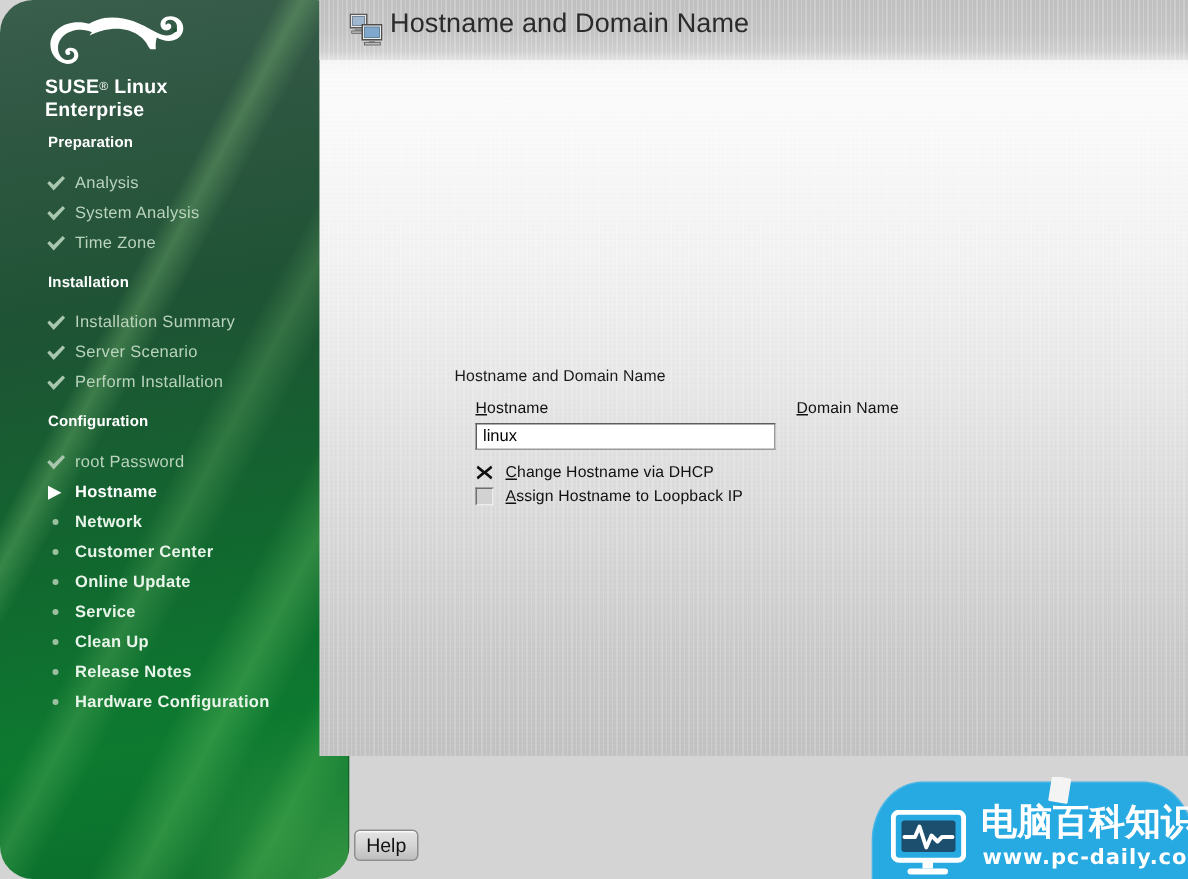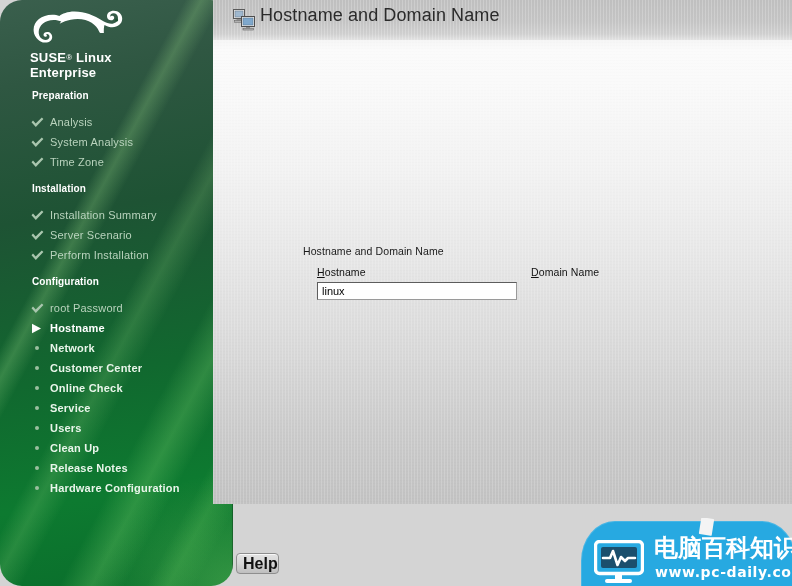--- a/index.html
+++ b/index.html
@@ -162,21 +162,21 @@
   .chk-label { font-size: 10.5px; color: #111; letter-spacing: 0.1px; white-space: nowrap; }
 
   
   #help-btn {
     position: absolute; left: 23px; top: 553px;
     width: 43px; height: 21px;
     background: linear-gradient(to bottom, #e3e3e3 0%, #d6d6d6 48%, #bebebe 100%);
     border: 1px solid #8e8e8e;
     border-radius: 4px;
     font-family: "Liberation Sans", sans-serif;
-    font-size: 16px; font-weight: bold; color: #111;
+    font-size: 13px; font-weight: normal; color: #111;
     cursor: pointer;
     box-shadow: inset 0 1px 0 rgba(255,255,255,0.75);
   }
 
   
   #watermark {
     position: absolute; left: 368px; top: 518px;
     width: 211px; height: 68px;
     overflow: hidden;
   }
@@ -289,27 +289,24 @@
             </svg>
           </span><span>Hostname</span></div>
         <div class="nav-item todo"><span class="mk bullet">
             <i></i>
           </span><span>Network</span></div>
         <div class="nav-item todo"><span class="mk bullet">
             <i></i>
           </span><span>Customer Center</span></div>
         <div class="nav-item todo"><span class="mk bullet">
             <i></i>
-          </span><span>Online Check</span></div>
+          </span><span>Online Update</span></div>
         <div class="nav-item todo"><span class="mk bullet">
             <i></i>
           </span><span>Service</span></div>
-        <div class="nav-item todo"><span class="mk bullet">
-            <i></i>
-          </span><span>Users</span></div>
         <div class="nav-item todo"><span class="mk bullet">
             <i></i>
           </span><span>Clean Up</span></div>
         <div class="nav-item todo"><span class="mk bullet">
             <i></i>
           </span><span>Release Notes</span></div>
         <div class="nav-item todo"><span class="mk bullet">
             <i></i>
           </span><span>Hardware Configuration</span></div>
       </div>
@@ -345,20 +342,37 @@
         <div class="field">
           <div class="field-label"><span class="mn">H</span><span>ostname</span></div>
           <input class="txt" type="text" value="linux" style="">
         </div>
 
         <div class="field">
           <div class="field-label"><span class="mn">D</span><span>omain Name</span></div>
         </div>
       </div>
 
+      <div class="checks">
+
+        <div class="chk-row">
+          <span class="chk-box checked">
+            <svg width="12" height="12" viewBox="0 0 12 12" xmlns="http://www.w3.org/2000/svg">
+              <path d="M1.6 1.4 L6 5.0 L10.4 1.4 L11.2 3.0 L7.6 6.0 L11.2 9.0 L10.4 10.6 L6 7.0 L1.6 10.6 L0.8 9.0 L4.4 6.0 L0.8 3.0 Z" fill="#111111"></path>
+            </svg>
+          </span>
+          <span class="chk-label"><span class="mn">C</span><span>hange Hostname via DHCP</span></span>
+        </div>
+
+        <div class="chk-row">
+          <span class="chk-box unchecked"></span>
+          <span class="chk-label"><span class="mn">A</span><span>ssign Hostname to Loopback IP</span></span>
+        </div>
+
+      </div>
     </div>
 
     <button id="help-btn">Help</button>
 
     <div id="watermark">
       <div id="wm-blob"></div>
       <div id="wm-monitor">
         <svg width="50" height="44" viewBox="0 0 50 44" xmlns="http://www.w3.org/2000/svg">
           <rect x="1.5" y="1.5" width="47" height="32" rx="4" fill="none" stroke="#ffffff" stroke-width="3.4"></rect>
           <rect x="7" y="7" width="36" height="21" rx="2" fill="#1b4f6d"></rect>

